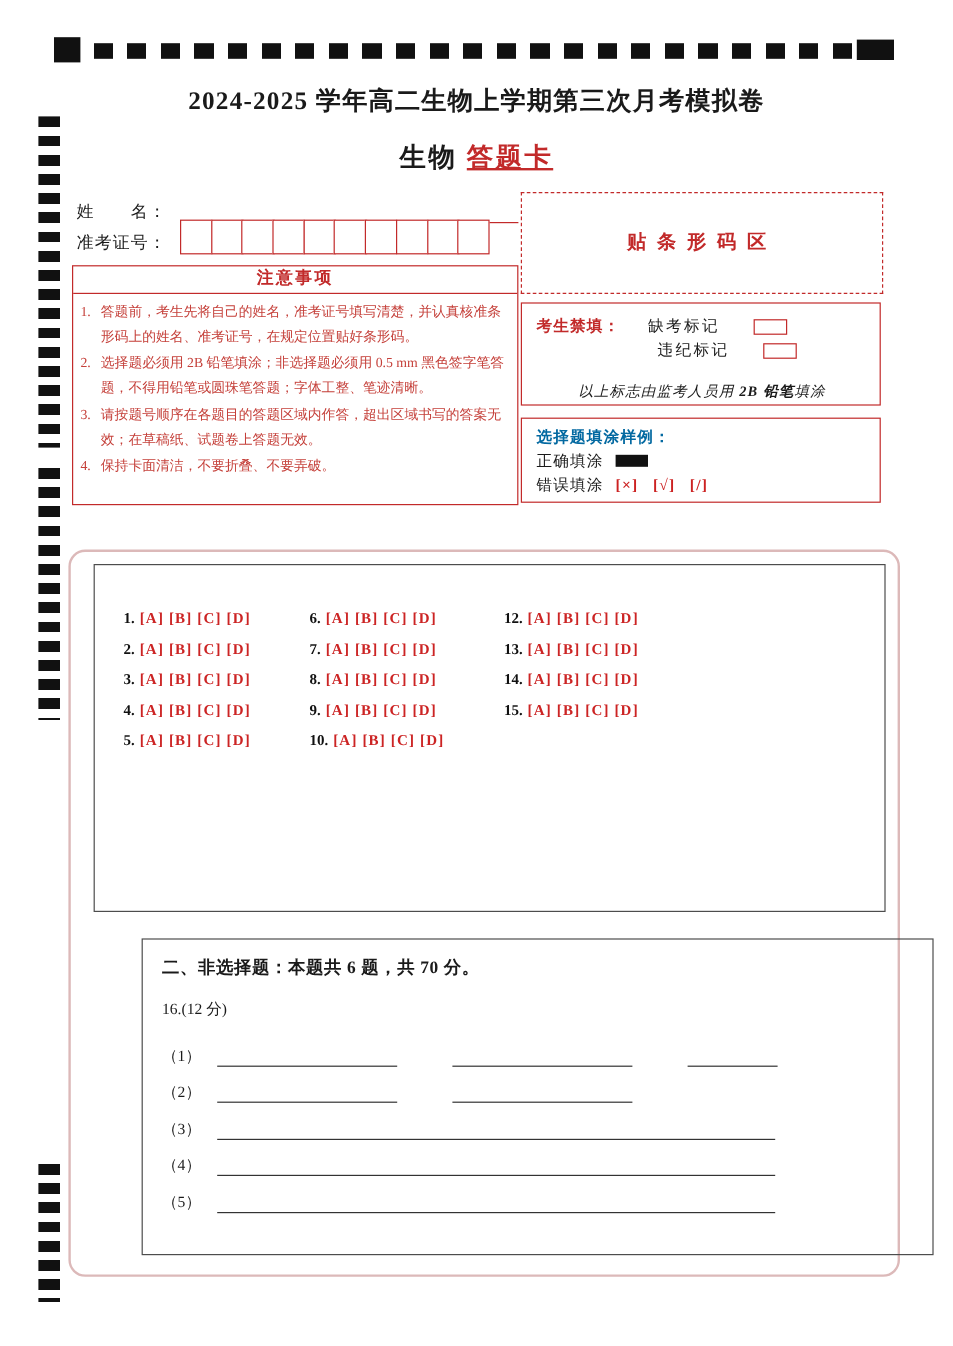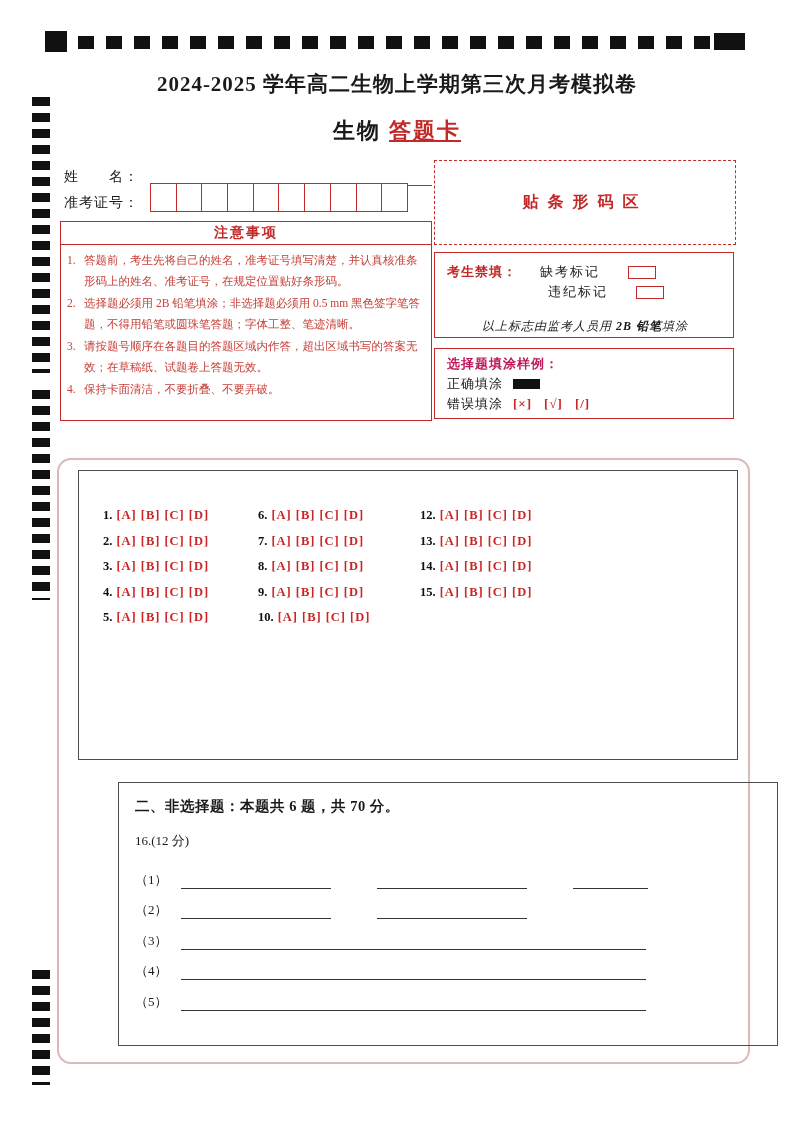--- a/index.html
+++ b/index.html
@@ -48,21 +48,21 @@
   .proctor-row{display:flex;align-items:center;height:20px;}
   .proctor-title{color:#c22a2a;font-weight:bold;letter-spacing:1px;}
   .mark-label{margin-left:10px;letter-spacing:2px;padding-left:13px;}
   .mark-label.indent{margin-left:88px;}
   .mark-rect{width:26px;height:11px;border:1.5px solid #c22a2a;margin-left:28px;}
   .proctor-note{margin-top:16px;font-size:12px;font-style:italic;letter-spacing:1px;text-align:center;}
   .proctor-note b{font-style:italic;}
   
   .sample{position:absolute;left:434px;top:348px;width:300px;height:71px;
     border:1.5px solid #c22a2a;padding:5px 10px 0 12px;box-sizing:border-box;font-size:13px;}
-  .sample-title{color:#be185d;font-weight:bold;height:20px;line-height:20px;letter-spacing:1px;}
+  .sample-title{color:#0369a1;font-weight:bold;height:20px;line-height:20px;letter-spacing:1px;}
   .sample-row{display:flex;align-items:center;height:20px;letter-spacing:1px;}
   .correct-rect{width:27px;height:10px;background:#111;margin-left:10px;}
   .wrong-marks{display:flex;margin-left:10px;}
   .wrong-mark{color:#cc2222;font-weight:bold;margin-right:12px;}
   
   .outer-box{position:absolute;left:57px;top:458px;width:689px;height:602px;
     border:2px solid #dcb9b9;border-radius:14px;}
   .choices-box{position:absolute;left:78px;top:470px;width:660px;height:290px;
     border:1.5px solid #4d4d4d;box-sizing:border-box;padding:37px 0 0 24px;display:flex;}
   .choice-col{width:155px;}

